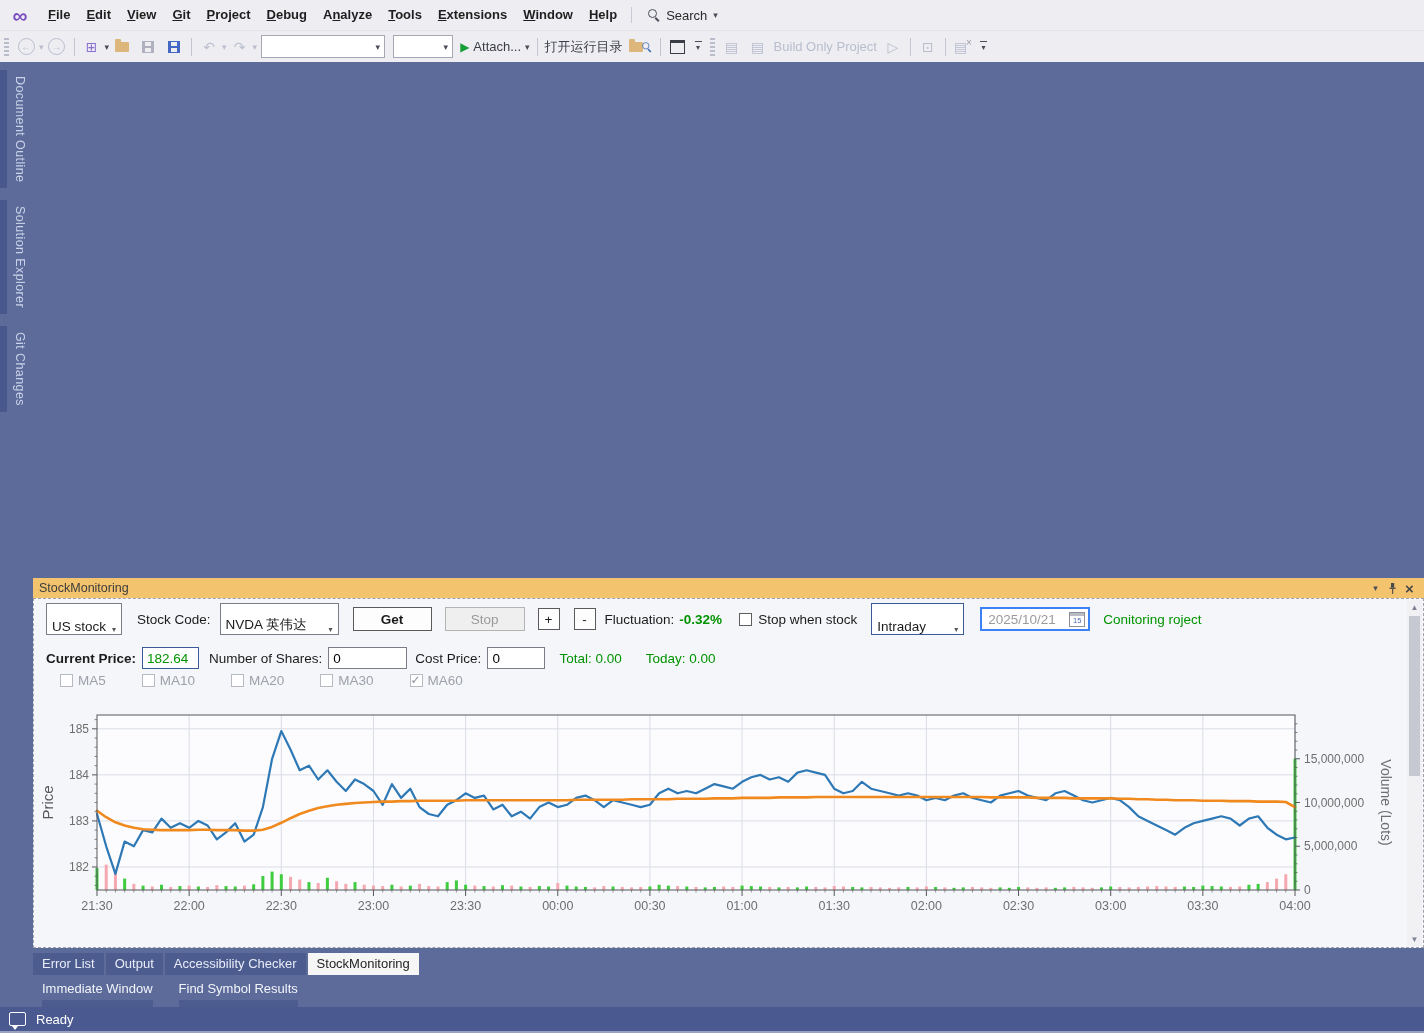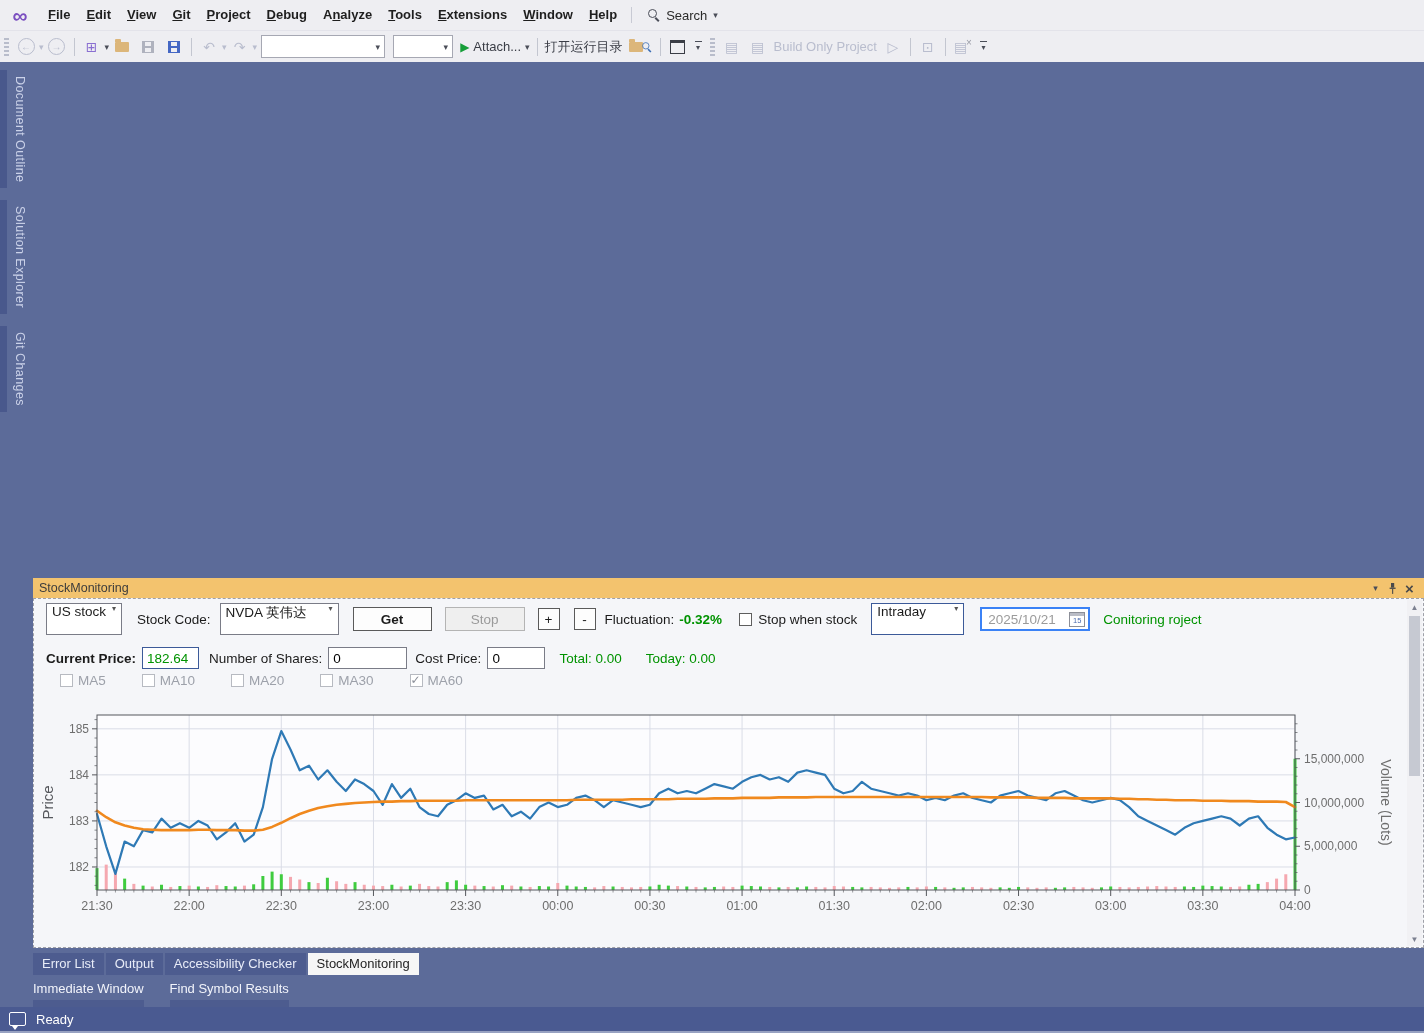--- a/index.html
+++ b/index.html
@@ -57,21 +57,21 @@
     font-size:12.5px;color:#3C3C3C;padding:0 6px;}
   .tw-title-text{flex:1;}
   .tw-btn{width:17px;display:flex;align-items:center;justify-content:center;color:#4A4A4A;}
   .tw-btn.close{font-size:15px;font-weight:bold;}
   .tw-body{position:absolute;top:20px;left:0;right:0;bottom:0;background:var(--panel-background,#F5F6F9);
     border:1px dashed #9FA0A8;box-sizing:border-box;}
   .prow{position:absolute;display:flex;align-items:center;font-size:13.5px;color:#1B1B1B;white-space:nowrap;}
   .row1{top:7px;left:12px;height:26px;}
   .row2{top:47px;left:12px;height:24px;}
   .row3{top:73px;left:14px;height:16px;color:#9DA1AA;}
-  .combo{height:32px;background:#fff;border:1px solid #7A7C87;box-sizing:border-box;display:flex;align-items:flex-start;
+  .combo{height:32px;background:#fff;border:1px solid #7A7C87;box-sizing:border-box;display:flex;align-items:flex-end;
     justify-content:space-between;padding:0 5px;font-size:13.5px;}
   .combo .caret{font-size:8px;color:#555;}
   .combo.focus{border:1px solid #3C5A99;}
   .btn{height:24px;box-sizing:border-box;border:1px solid #5A5A5A;background:#FDFDFD;display:flex;align-items:center;justify-content:center;font-size:13.5px;}
   .btn.primary{font-weight:bold;width:79px;}
   .btn.disabled{border-color:#B4B4B4;background:#EFEFEF;color:#9A9A9A;}
   .btn.small{width:22px;height:22px;}
   .tb{height:22px;box-sizing:border-box;border:1px solid #7A7C87;background:#fff;font-size:13.5px;padding:0 4px;
     font-family:"Liberation Sans","DejaVu Sans",sans-serif;}
   .tb.focus{border:1px solid #3C5A99;}
@@ -90,21 +90,21 @@
   
   .vscroll{position:absolute;right:1px;top:1px;bottom:1px;width:15px;background:#F1F1F4;}
   .vs-arrow{position:absolute;left:0;right:0;height:14px;display:flex;align-items:center;justify-content:center;
     font-size:8px;color:#7C8090;}
   .vs-arrow.up{top:0;} .vs-arrow.down{bottom:0;}
   .vs-thumb{position:absolute;left:2px;right:2px;top:16px;height:160px;background:#C6C9D2;}
   
   .btabs1{position:absolute;left:33px;top:953px;display:flex;gap:2px;font-size:13px;}
   .btab{padding:3px 9px 4px;background:var(--tab-blue,#4D5C8F);color:#E8ECF8;cursor:default;}
   .btab.sel{background:#F6F6F6;color:#1E1E1E;}
-  .btabs2{position:absolute;left:33px;top:981px;display:flex;gap:26px;font-size:13px;}
+  .btabs2{position:absolute;left:42px;top:981px;display:flex;gap:26px;font-size:13px;}
   .bt2item{display:flex;flex-direction:column;}
   .bt2label{color:#F2F4FB;margin-bottom:4px;}
   .strip{height:7px;background:var(--tab-blue,#4D5C8F);}
   
   .statusbar{position:absolute;left:0;right:0;top:1007px;height:24px;background:var(--status-bar,#4A5A91);
     color:#fff;display:flex;align-items:center;font-size:13px;padding-left:9px;box-sizing:border-box;}
   .fb{width:15px;height:12px;border:1.5px solid #fff;border-radius:2px;position:relative;margin-right:10px;}
   .fb::after{content:'';position:absolute;left:2px;bottom:-4.5px;border-left:3px solid transparent;
     border-right:3px solid transparent;border-top:4px solid #fff;}
   .bottom-edge{position:absolute;left:0;right:0;bottom:0;height:2px;background:#97A1C1;}

